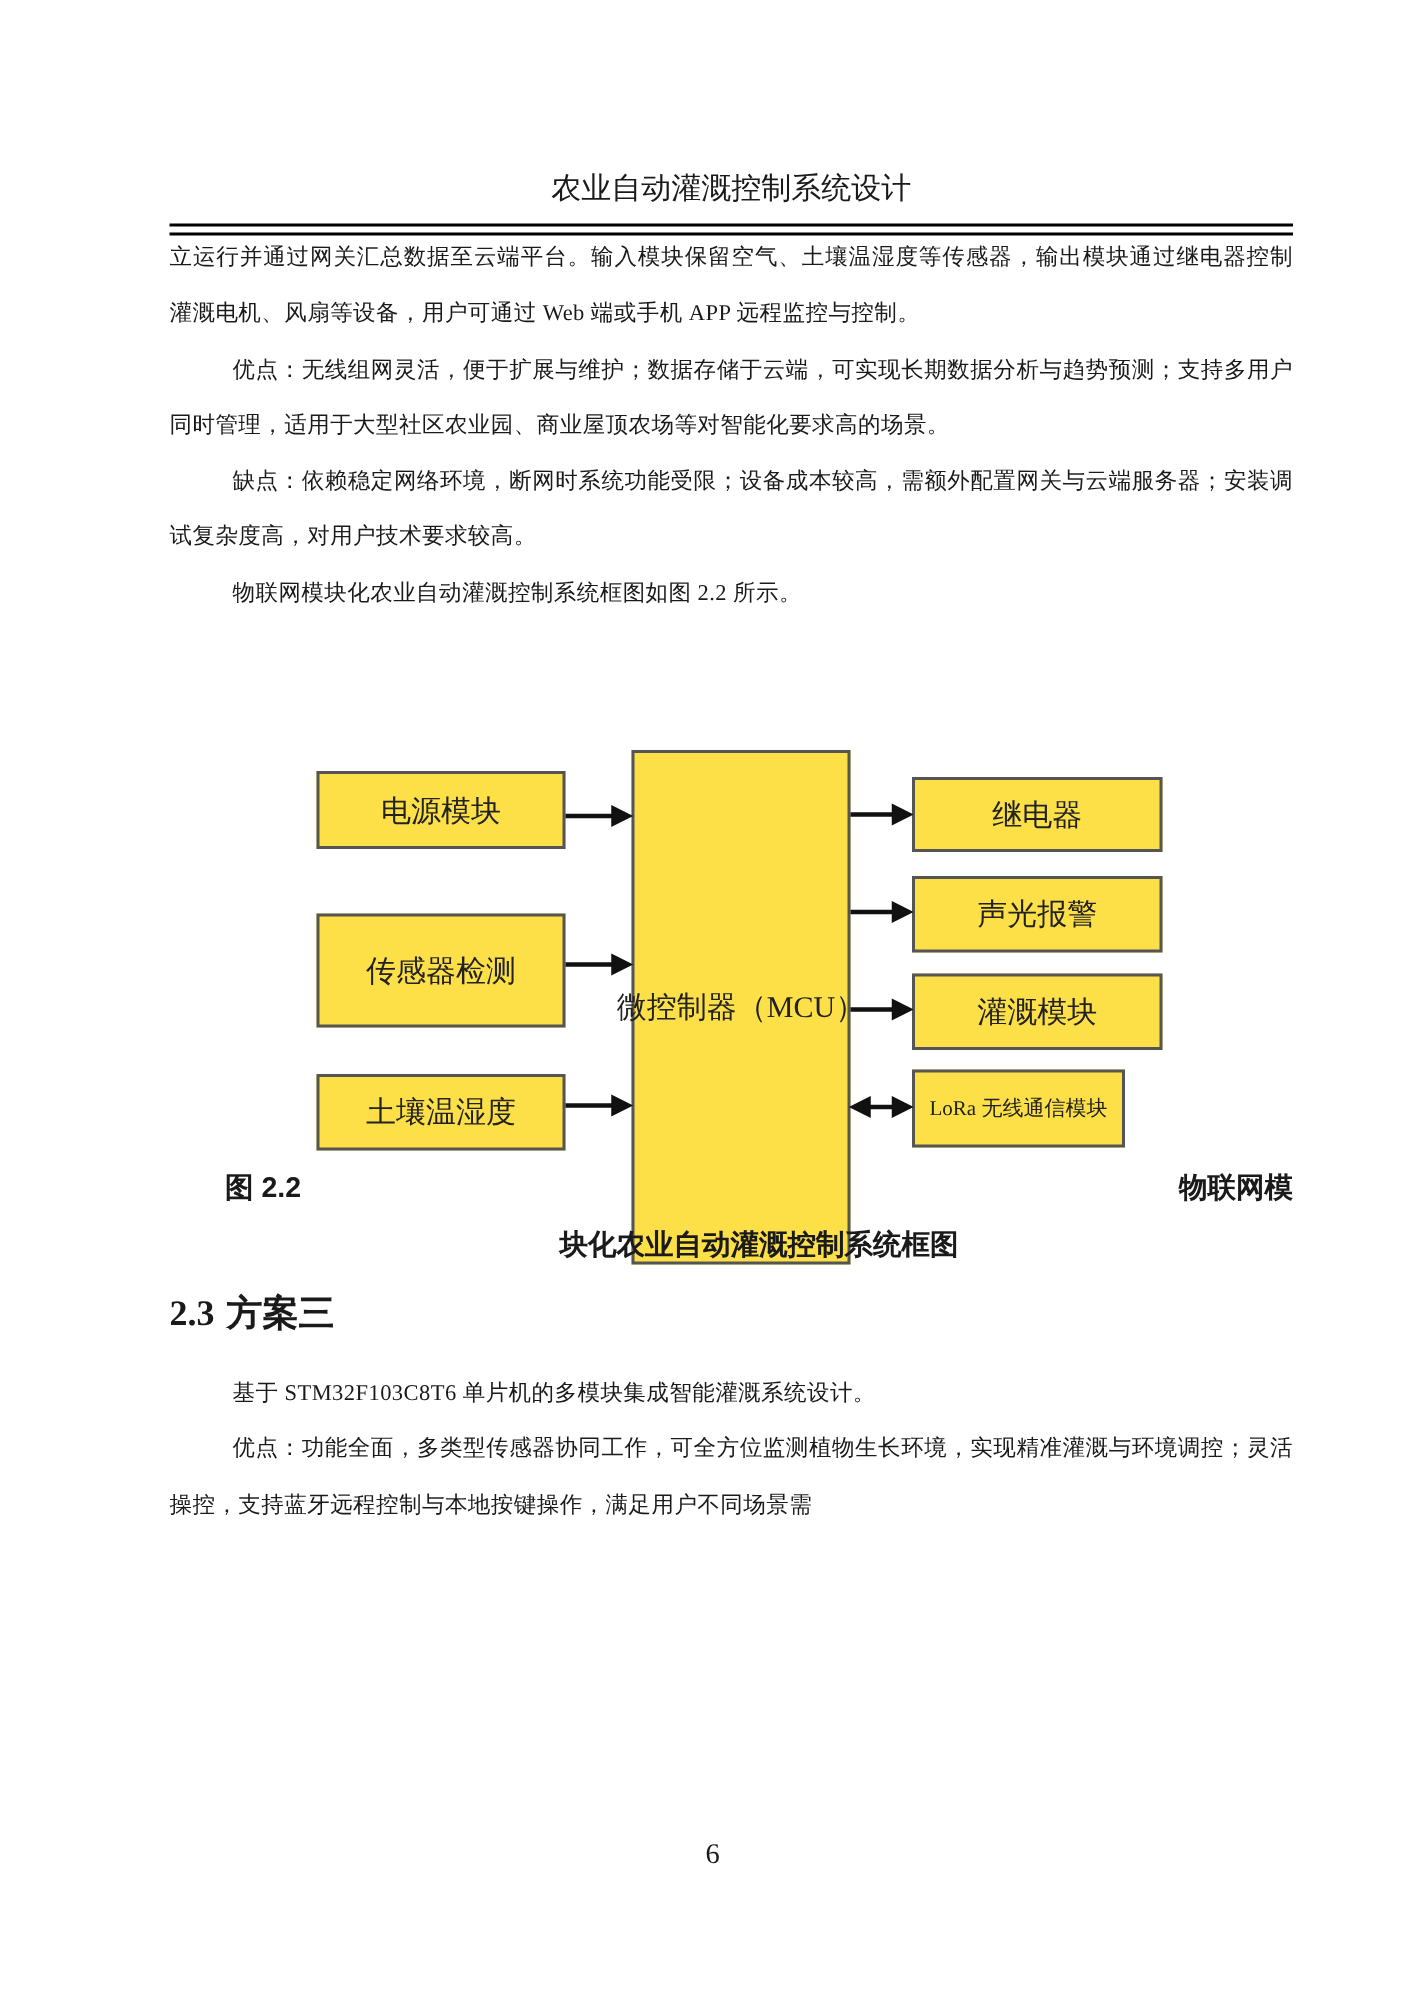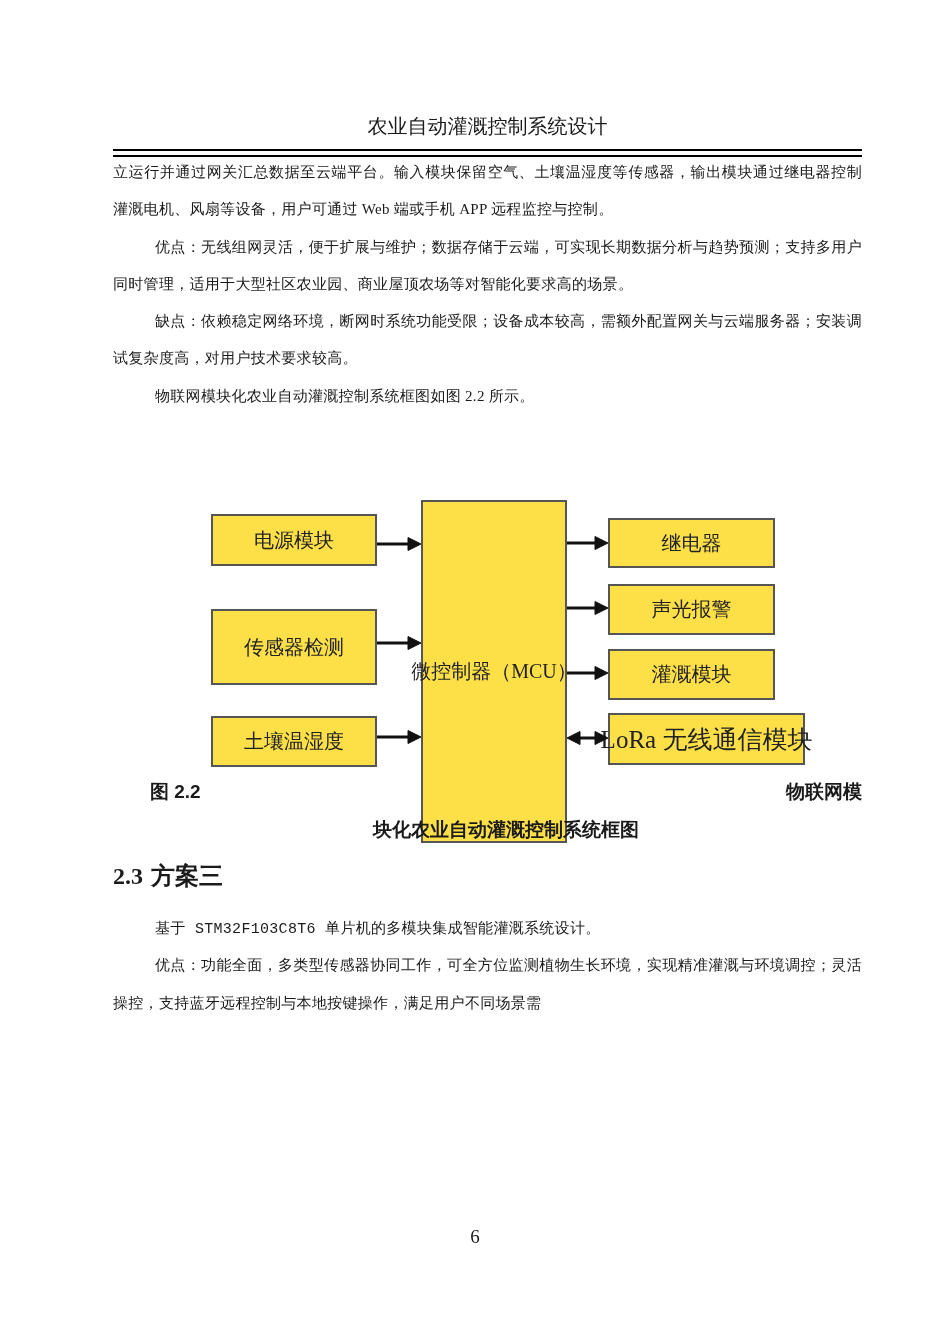--- a/index.html
+++ b/index.html
@@ -23,38 +23,38 @@
   }
   
   .body-block{
     position:absolute;left:113px;width:749px;
     font-size:15px;line-height:37.3px;text-align:justify;
     letter-spacing:0.3px;
   }
   .body-block p{margin:0;}
   .body-block p.indent{text-indent:42px;}
   #body-top{top:154px;}
-  #body-bottom{top:911px;font-family:Liberation Mono, monospace;}
+  #body-bottom{top:911px;}
   
   .diagram{position:absolute;left:0;top:500px;width:950px;height:300px;}
   .dbox{
     position:absolute;
     border:2px solid var(--box-border,#555555);
     display:flex;align-items:center;justify-content:center;
     font-size:20px;color:#222;background:#fde047;
     box-sizing:border-box;white-space:nowrap;
   }
   .box-power {left:211px;top:14px; width:166px;height:52px;}
   .box-sensor{left:211px;top:109px;width:166px;height:76px;}
   .box-key   {left:211px;top:216px;width:166px;height:51px;}
   .box-mcu   {left:421px;top:0;   width:146px;height:343px;}
   .box-relay {left:608px;top:18px; width:167px;height:50px;}
   .box-alarm {left:608px;top:84px; width:167px;height:51px;}
   .box-irrig {left:608px;top:149px;width:167px;height:51px;}
-  .box-lora  {left:608px;top:213px;width:197px;height:52px;font-size:25px;}
+  .box-lora  {left:608px;top:213px;width:142px;height:52px;font-size:14px;}
   .arrows{position:absolute;left:0;top:0;width:950px;height:300px;}
   
   .caption-sans{font-family:"Liberation Sans","DejaVu Sans",sans-serif;font-weight:bold;font-size:19px;}
   .fig-label{position:absolute;left:150px;top:779px;}
   .fig-right-frag{position:absolute;right:88px;top:779px;margin-left:35px;}
   .fig-caption-line2{position:absolute;left:0;top:817px;width:950px;padding-left:62px;box-sizing:border-box;text-align:center;font-size:19px;}
   
   .section-heading{
     position:absolute;left:113px;top:859px;
     font-size:24px;font-weight:bold;line-height:34px;

